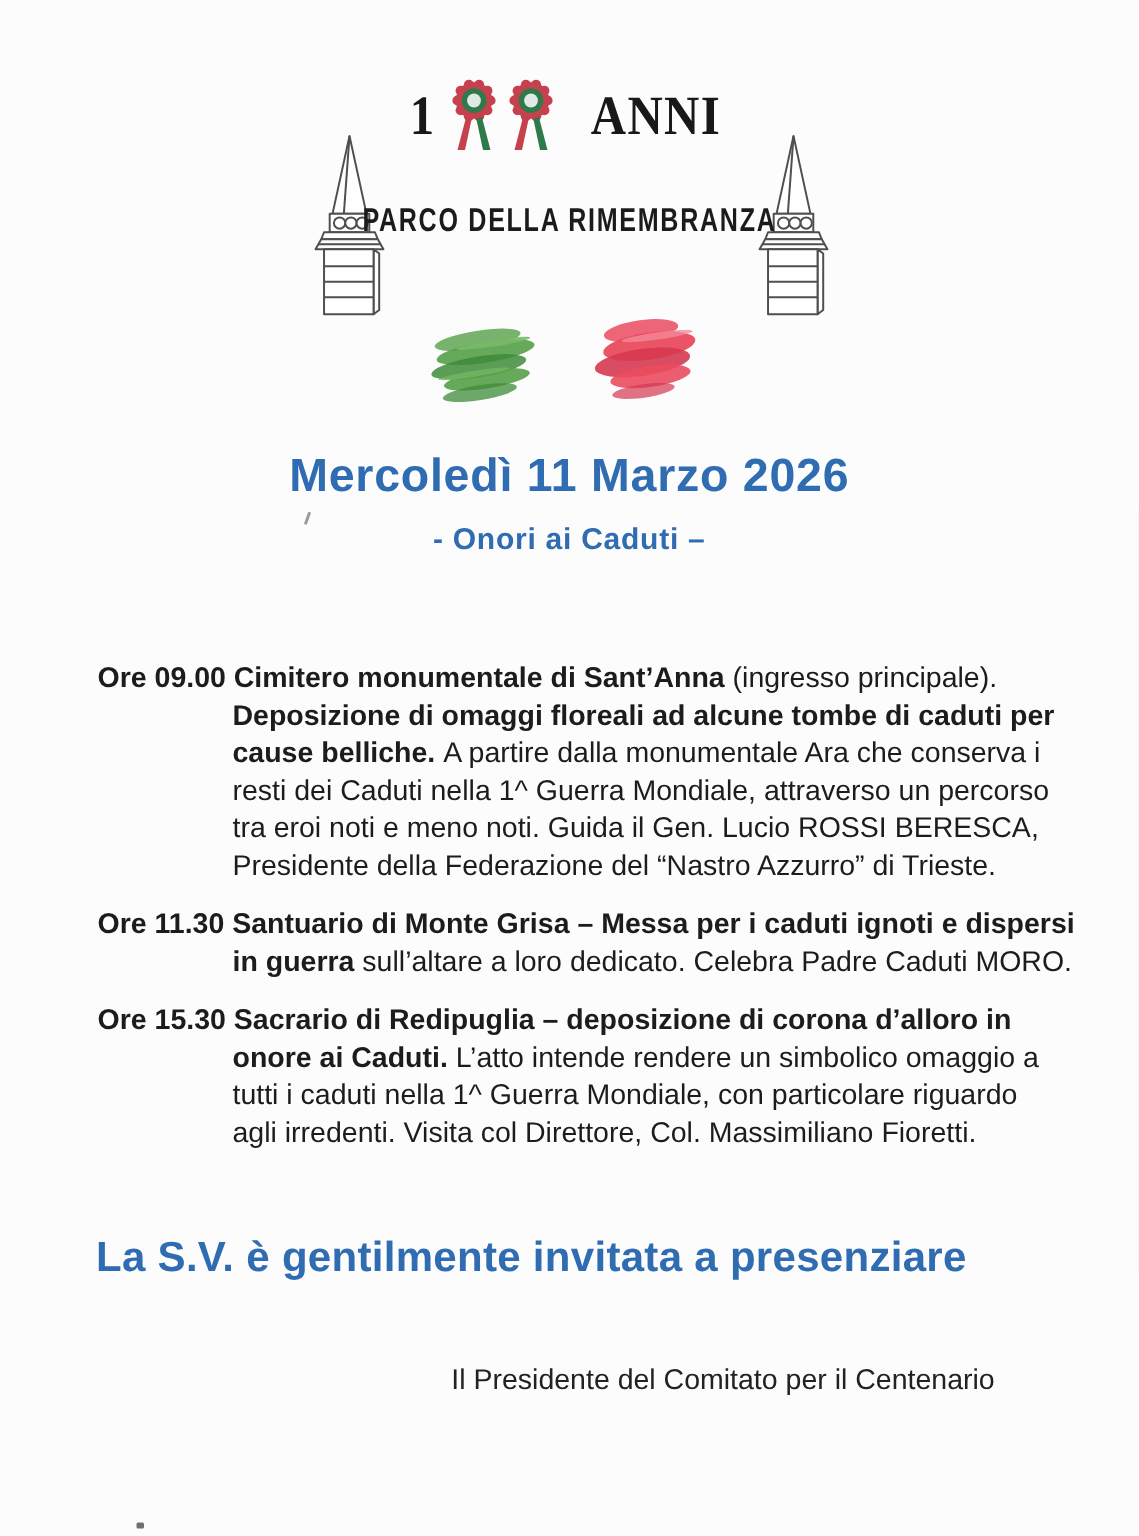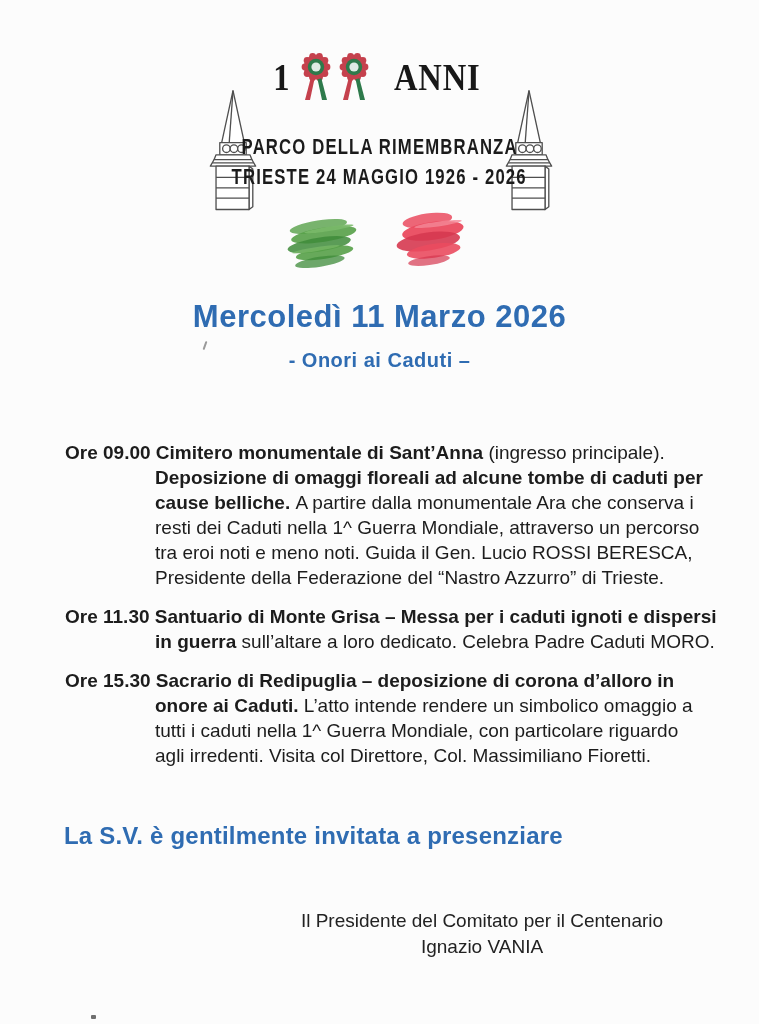--- a/index.html
+++ b/index.html
@@ -59,21 +59,21 @@
   .schedule{
     position:absolute;left:65px;top:440px;width:660px;
     font-size:19px;line-height:25px;color:#1c1c1c;
   }
   .sched-item{padding-left:90px;text-indent:-90px;margin-bottom:14px;}
   .sched-item .b{font-weight:bold;}
   .sched-item .r{font-weight:normal;}
   
   .invite{
     position:absolute;left:64px;top:822px;
-    color:var(--accent-blue);font-weight:bold;font-size:24px;letter-spacing:0.2px;
+    color:var(--accent-blue);font-weight:bold;font-size:28px;letter-spacing:0.2px;
     white-space:nowrap;
   }
   .signature{
     position:absolute;left:225px;top:908px;width:514px;text-align:center;
     font-weight:normal;font-size:19px;line-height:26px;color:#222;
   }
   
   .artifact-slash{
     position:absolute;left:204px;top:341px;width:2px;height:9px;
     background:#9a9a9a;transform:rotate(20deg);border-radius:1px;
@@ -174,23 +174,20 @@
         <line x1="27" y1="97" x2="62" y2="97"></line>
         <line x1="27" y1="108" x2="62" y2="108"></line>
         <line x1="27" y1="119" x2="62" y2="119"></line>
       </g>
     </svg>
   </span>
 
   <div class="hdr-line l1">
     <span class="squish">PARCO DELLA RIMEMBRANZA</span>
   </div>
-  <div class="hdr-line l2">
-    <span class="squish">TRIESTE 24 MAGGIO 1926 - 2026</span>
-  </div>
 
   <span class="brush green">
     <svg viewBox="0 0 84 58" width="84" height="58">
       <g transform="rotate(-9 42 29)">
         <ellipse cx="40" cy="12" rx="29" ry="6" fill="#56a048" opacity="0.8"></ellipse>
         <ellipse cx="44" cy="21" rx="33" ry="7" fill="#56a048" opacity="0.9"></ellipse>
         <ellipse cx="38" cy="30" rx="32" ry="7" fill="#3e8b39" opacity="0.85"></ellipse>
         <ellipse cx="42" cy="39" rx="29" ry="6" fill="#56a048" opacity="0.9"></ellipse>
         <ellipse cx="36" cy="47" rx="25" ry="5" fill="#3e8b39" opacity="0.75"></ellipse>
         <ellipse cx="50" cy="16" rx="25" ry="2.2" fill="#7ab96a" opacity="0.9"></ellipse>
@@ -218,17 +215,16 @@
   <div class="schedule">
       <div class="sched-item"><span class="b">Ore 09.00 </span><span class="b">Cimitero monumentale di Sant’Anna </span><span class="r">(ingresso principale).</span><br><span class="b">Deposizione di omaggi floreali ad alcune tombe di caduti per</span><br><span class="b">cause belliche. </span><span class="r">A partire dalla monumentale Ara che conserva i</span><br><span class="r">resti dei Caduti nella 1^ Guerra Mondiale, attraverso un percorso</span><br><span class="r">tra eroi noti e meno noti. Guida il Gen. Lucio ROSSI BERESCA,</span><br><span class="r">Presidente della Federazione del “Nastro Azzurro” di Trieste.</span></div>
       <div class="sched-item"><span class="b">Ore 11.30 </span><span class="b">Santuario di Monte Grisa – Messa per i caduti ignoti e dispersi</span><br><span class="b">in guerra </span><span class="r">sull’altare a loro dedicato. Celebra Padre Caduti MORO.</span></div>
       <div class="sched-item"><span class="b">Ore 15.30 </span><span class="b">Sacrario di Redipuglia – deposizione di corona d’alloro in</span><br><span class="b">onore ai Caduti. </span><span class="r">L’atto intende rendere un simbolico omaggio a</span><br><span class="r">tutti i caduti nella 1^ Guerra Mondiale, con particolare riguardo</span><br><span class="r">agli irredenti. Visita col Direttore, Col. Massimiliano Fioretti.</span></div>
     </div>
 
   <div class="invite">La S.V. è gentilmente invitata a presenziare</div>
 
   <div class="signature">
     <div>Il Presidente del Comitato per il Centenario</div>
-    <div>Ignazio VANIA</div>
   </div>
 
   <div class="artifact-speck"></div>
 </div>
 
 </body></html>

